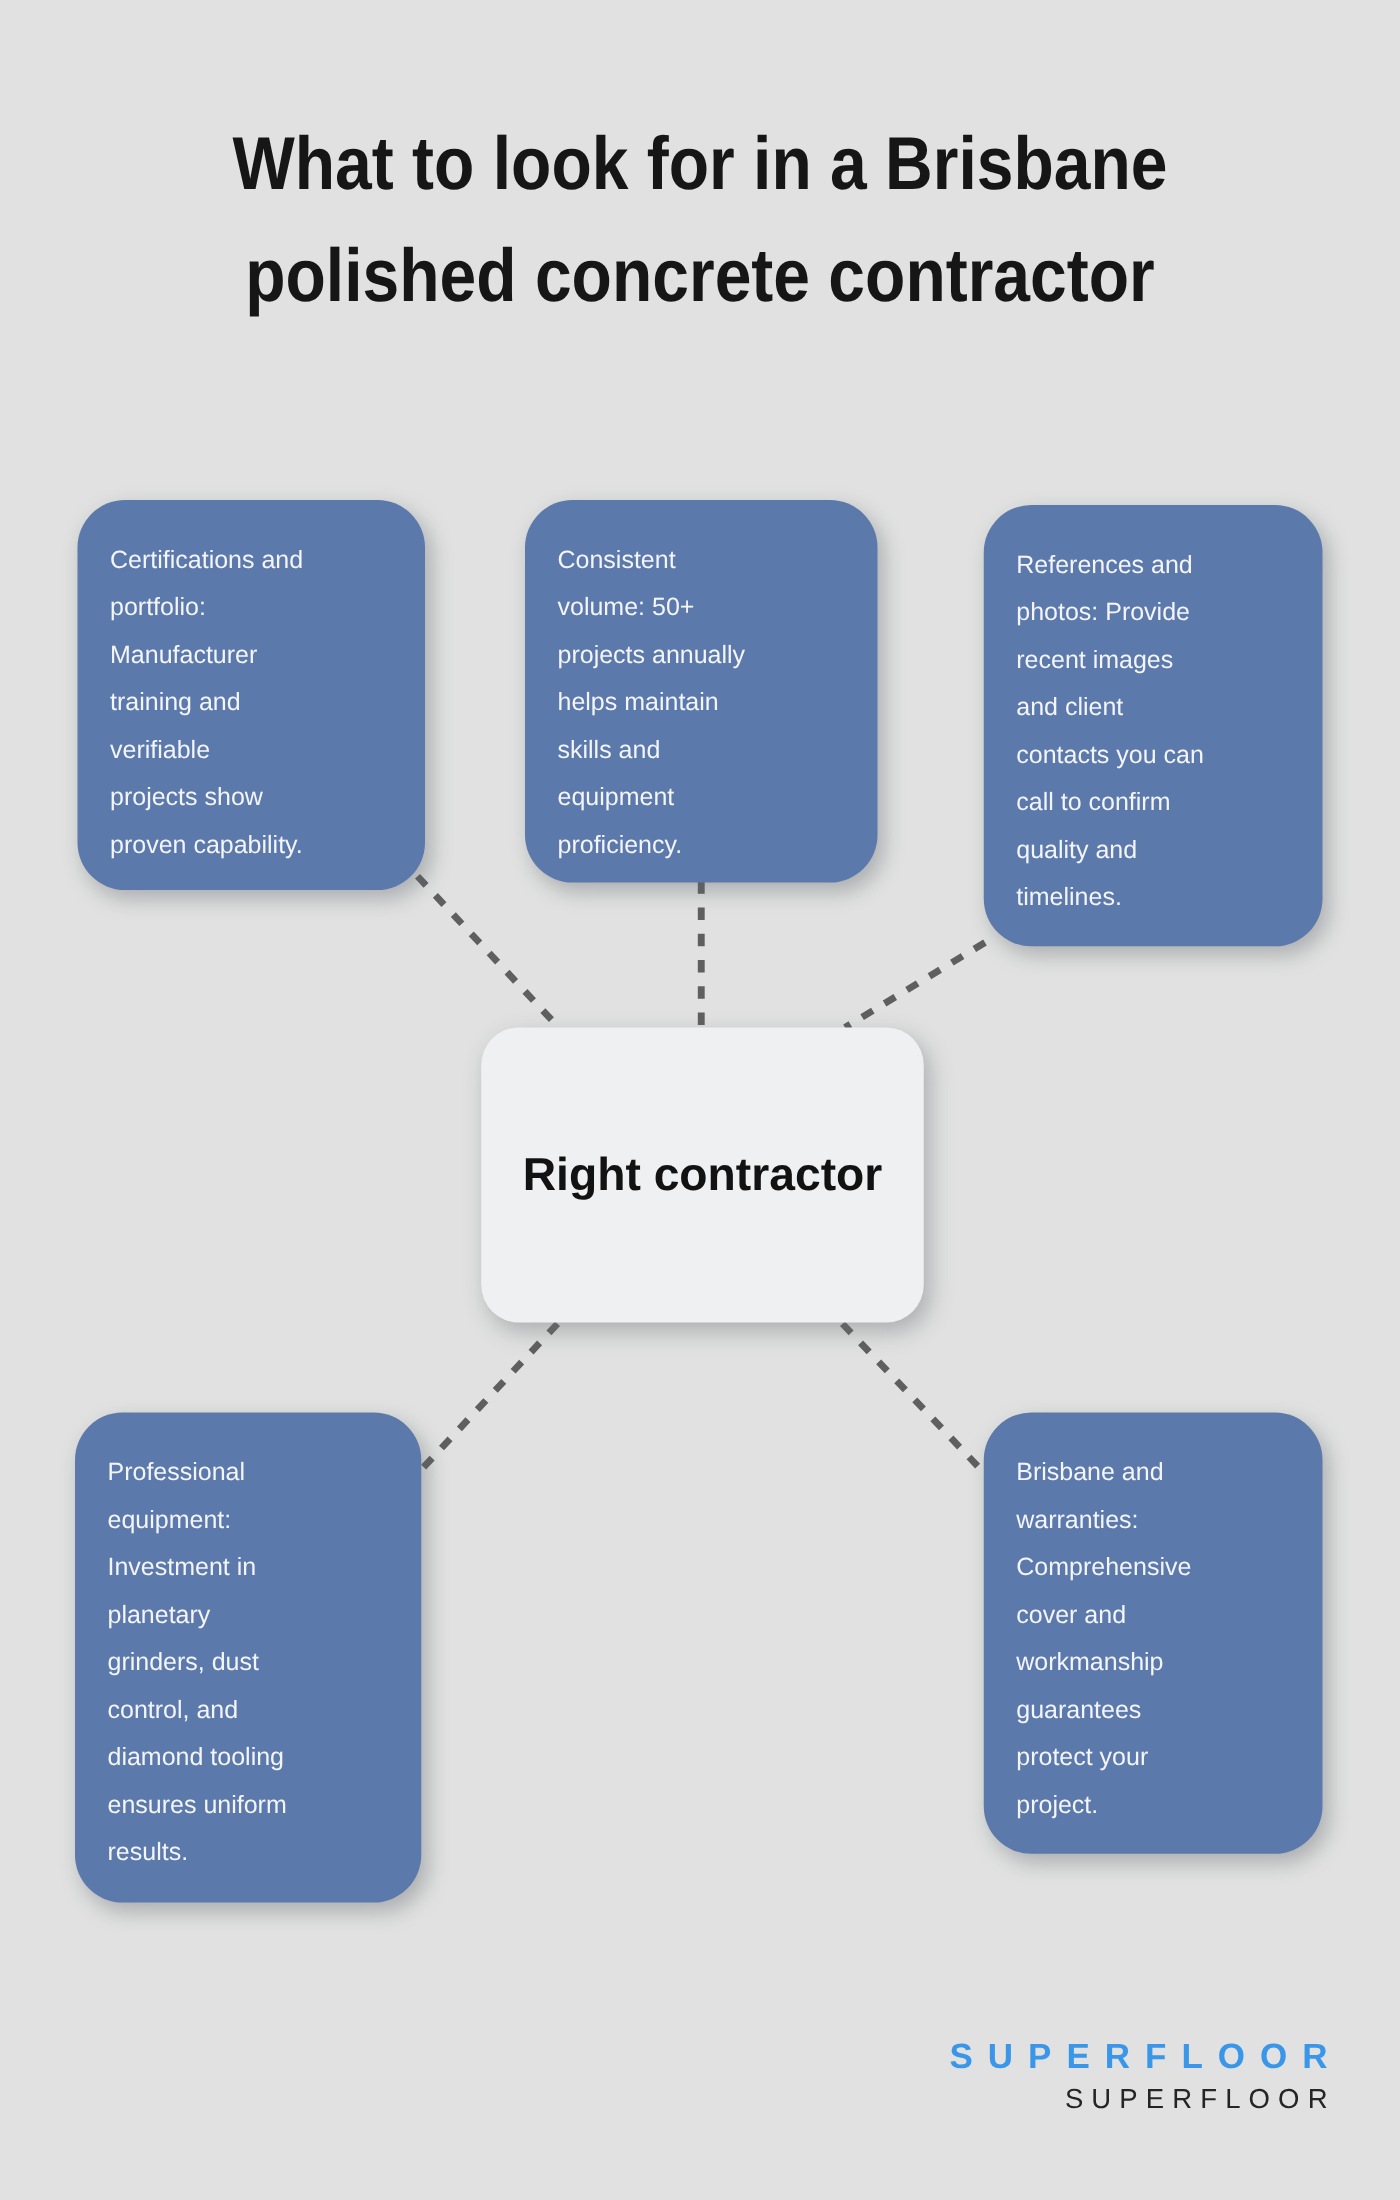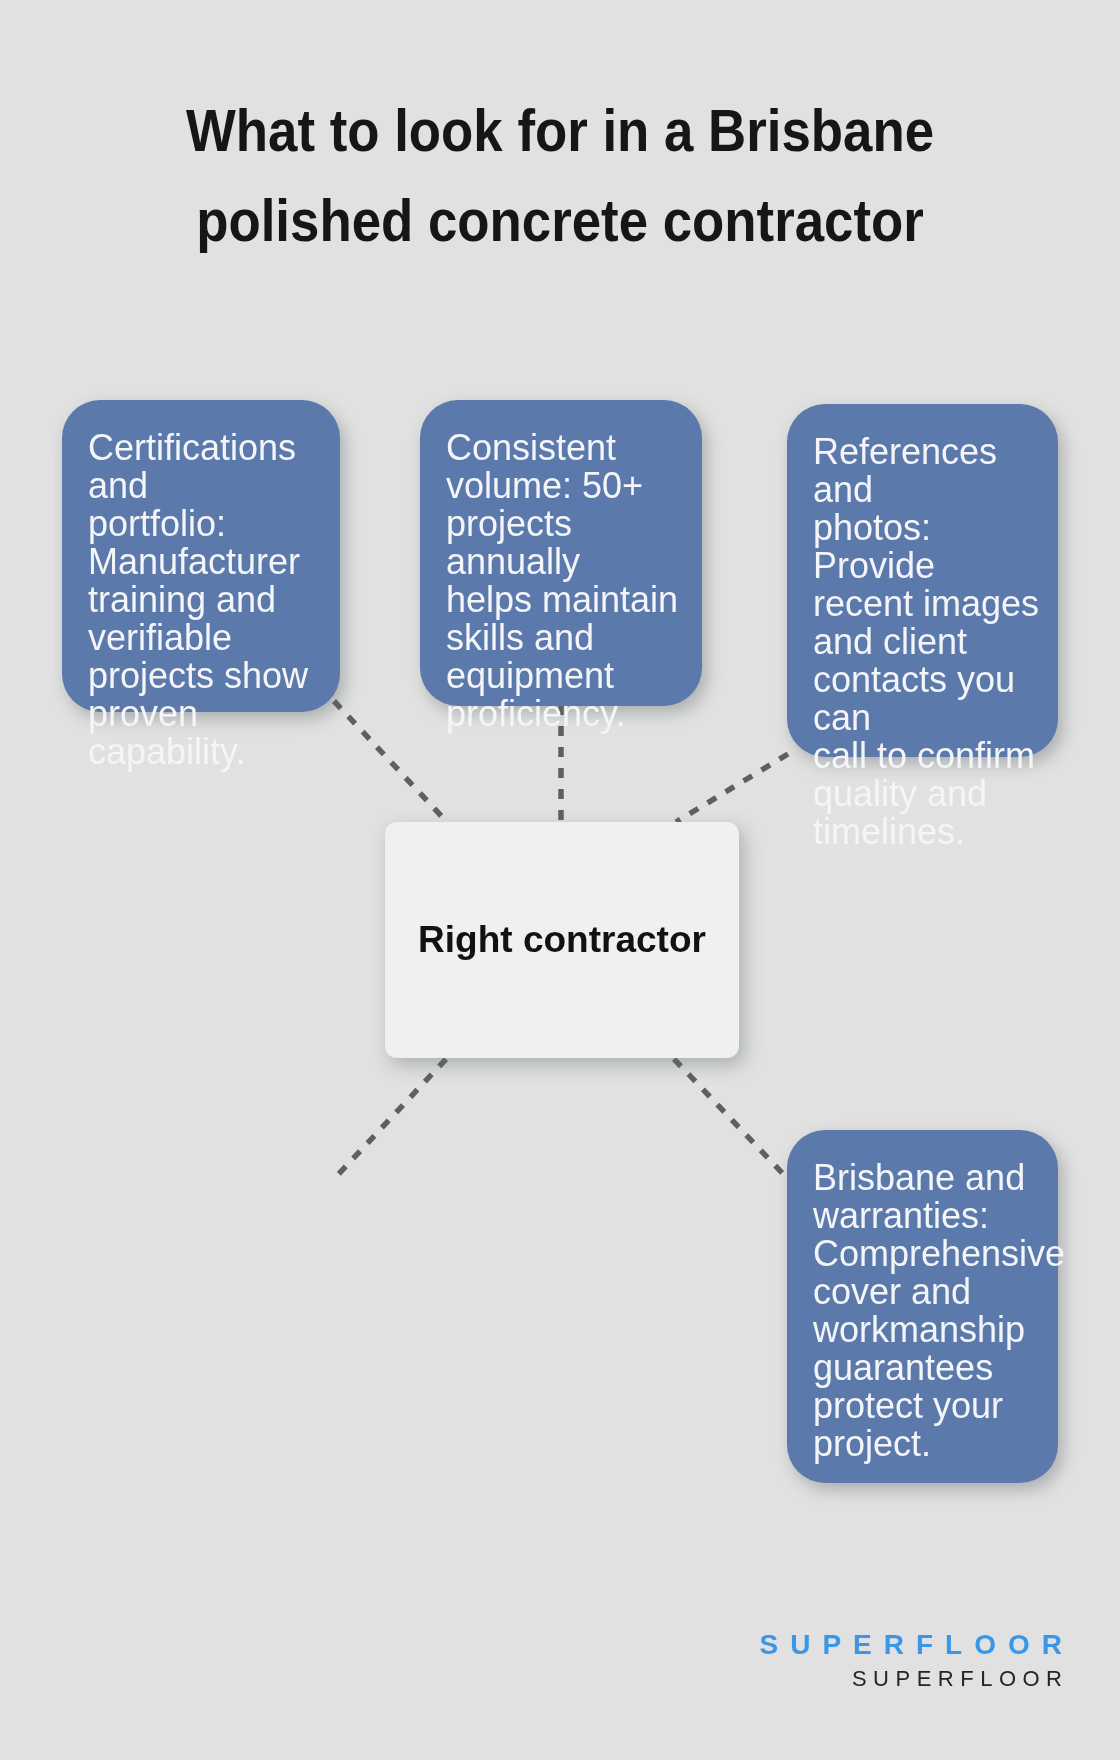--- a/index.html
+++ b/index.html
@@ -45,39 +45,39 @@
     background: #5c79ac;
     border-radius: 38px;
     box-shadow: 5px 7px 16px rgba(95, 100, 108, 0.40);
     box-sizing: border-box;
     padding: 29px 16px 20px 26px;
   }
   .node p {
     margin: 0;
     white-space: pre-line;
     color: #f3f5f8;
-    font-size: 36px;
+    font-size: 20px;
     line-height: 38px;
     font-weight: 400;
   }
   .node-tl { left: 62px;  top: 400px;  width: 278px; height: 312px; }
   .node-tc { left: 420px; top: 400px;  width: 282px; height: 306px; }
   .node-tr { left: 787px; top: 404px;  width: 271px; height: 353px; }
   .node-bl { left: 60px;  top: 1130px; width: 277px; height: 392px; }
   .node-br { left: 787px; top: 1130px; width: 271px; height: 353px; }
 
   
   .center-node {
     position: absolute;
     left: 385px;
     top: 822px;
     width: 354px;
     height: 236px;
     background: #eff0f2;
-    border-radius: 12px;
+    border-radius: 30px;
     box-shadow: 5px 7px 18px rgba(110, 115, 122, 0.45);
     display: flex;
     align-items: center;
     justify-content: center;
   }
   .center-node span {
     font-weight: 700;
     font-size: 37px;
     color: #121212;
     white-space: nowrap;
@@ -153,20 +153,31 @@
     <p>References and
 photos: Provide
 recent images
 and client
 contacts you can
 call to confirm
 quality and
 timelines.</p>
   </div>
 
+  <div class="node node-bl">
+    <p>Professional
+equipment:
+Investment in
+planetary
+grinders, dust
+control, and
+diamond tooling
+ensures uniform
+results.</p>
+  </div>
 
   <div class="node node-br">
     <p>Brisbane and
 warranties:
 Comprehensive
 cover and
 workmanship
 guarantees
 protect your
 project.</p>

